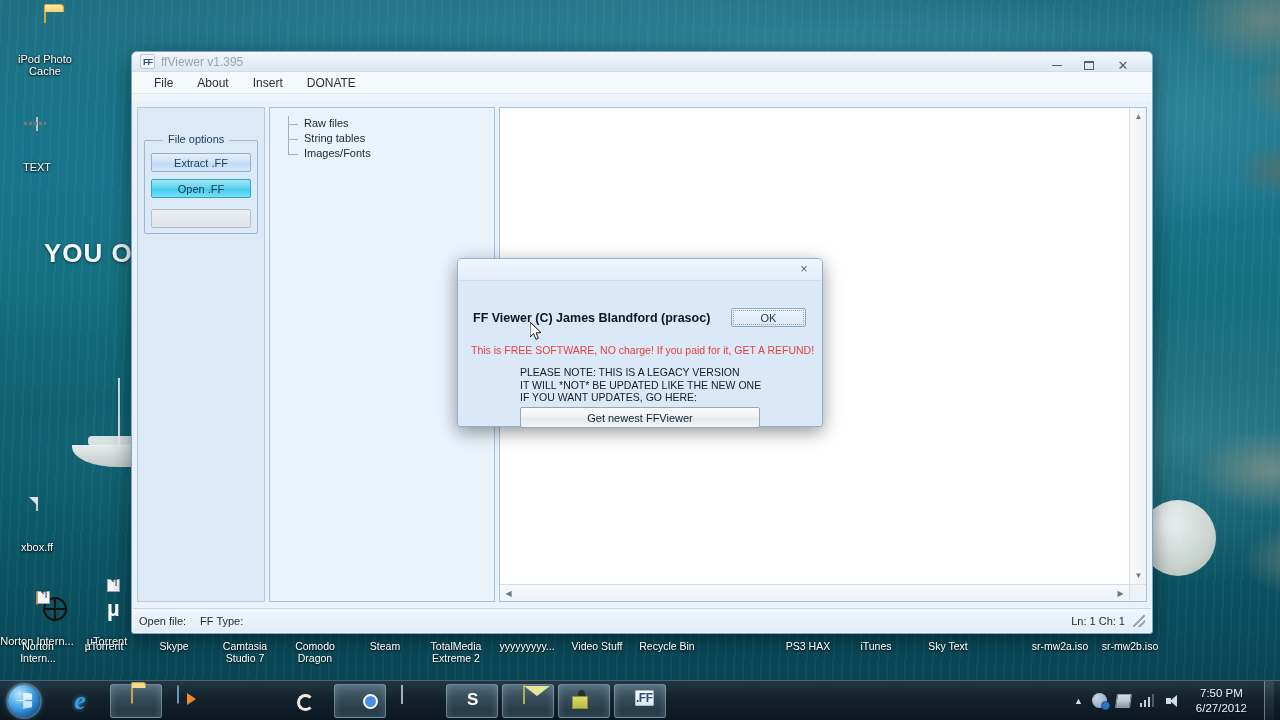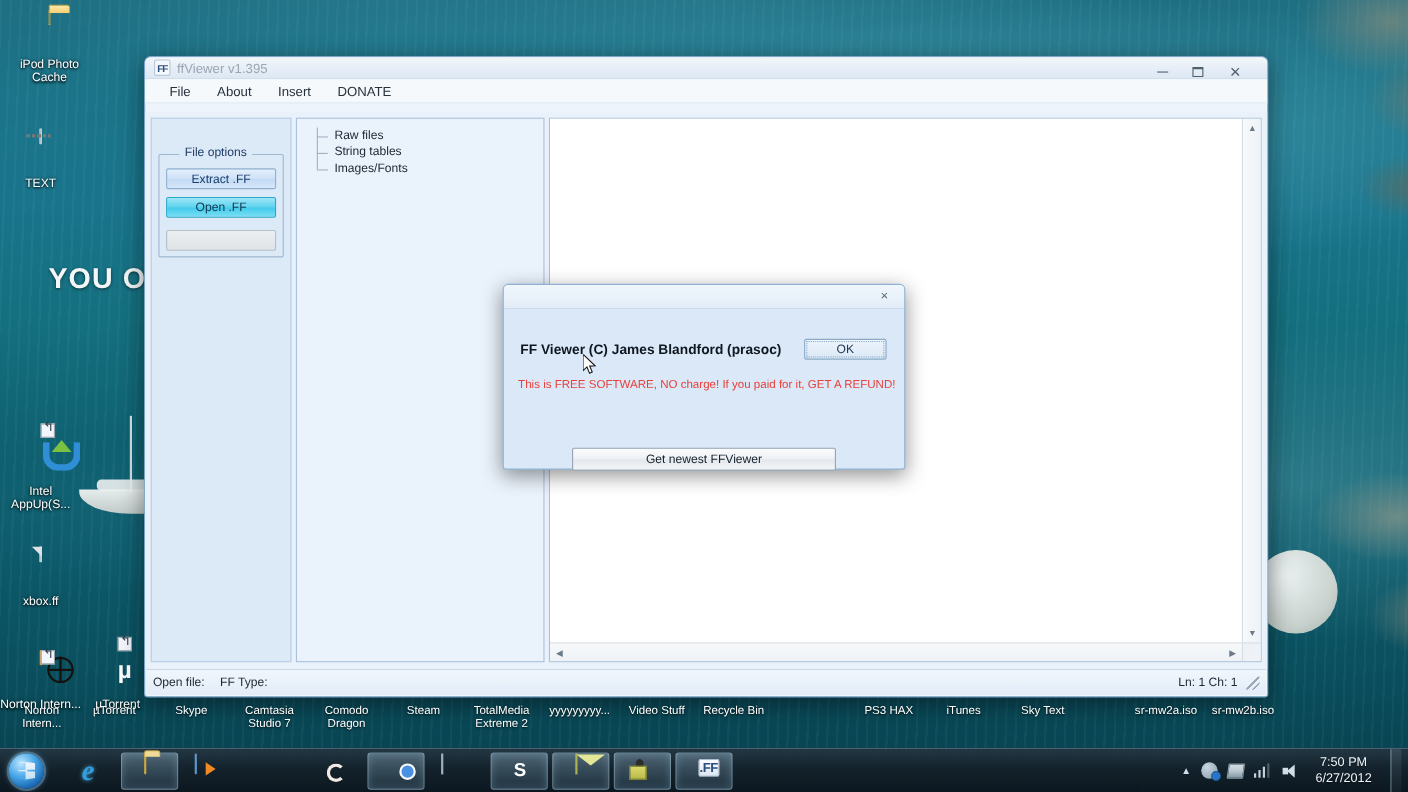--- a/index.html
+++ b/index.html
@@ -672,27 +672,20 @@
     <span class="label">iPod Photo
 Cache</span>
   </div>
 
   <div class="desk-icon" style="left:0px; top:118px;">
     <span class="glyph"><span class="ic-textbar"></span></span>
     <span class="label">TEXT</span>
   </div>
 
 
-  <div class="desk-icon" style="left:0px; top:398px;">
-    <span class="glyph">
-      <span class="ic-intel"><span class="cup"></span><span class="chev"></span><span class="shortcut-arrow"></span></span>
-    </span>
-    <span class="label">Intel
-AppUp(S...</span>
-  </div>
 
   <div class="desk-icon" style="left:0px; top:498px;">
     <span class="glyph"><span class="ic-doc"></span></span>
     <span class="label">xbox.ff</span>
   </div>
 
   <div class="desk-icon" style="left:0px; top:592px;">
     <span class="glyph">
       <span class="ic-norton"><span class="globe"></span><span class="shortcut-arrow"></span></span>
     </span>
@@ -774,20 +767,25 @@
     </div>
 
     <div id="about-dialog" style="left:325px; top:206px;">
       <div id="dlg-titlebar">
         <div id="dlg-close">×</div>
       </div>
       <div id="dlg-body">
         <div id="dlg-heading">FF Viewer (C) James Blandford (prasoc)</div>
         <div id="dlg-ok">OK</div>
         <div id="dlg-red-text">This is FREE SOFTWARE, NO charge! If you paid for it, GET A REFUND!</div>
+        <div id="dlg-note">
+          <div>PLEASE NOTE: THIS IS A LEGACY VERSION</div>
+          <div>IT WILL *NOT* BE UPDATED LIKE THE NEW ONE</div>
+          <div>IF YOU WANT UPDATES, GO HERE:</div>
+        </div>
         <div id="dlg-get-newest">Get newest FFViewer</div>
       </div>
     </div>
 
   </div>
 
   <svg id="mouse-cursor" viewBox="0 0 12 19">
     <polygon points="0,0 0,15 3.6,11.6 6,17.4 8.4,16.2 6.1,10.8 11,10.6" fill="#ffffff" stroke="#1a1a1a" stroke-width="1"></polygon>
   </svg>
 

